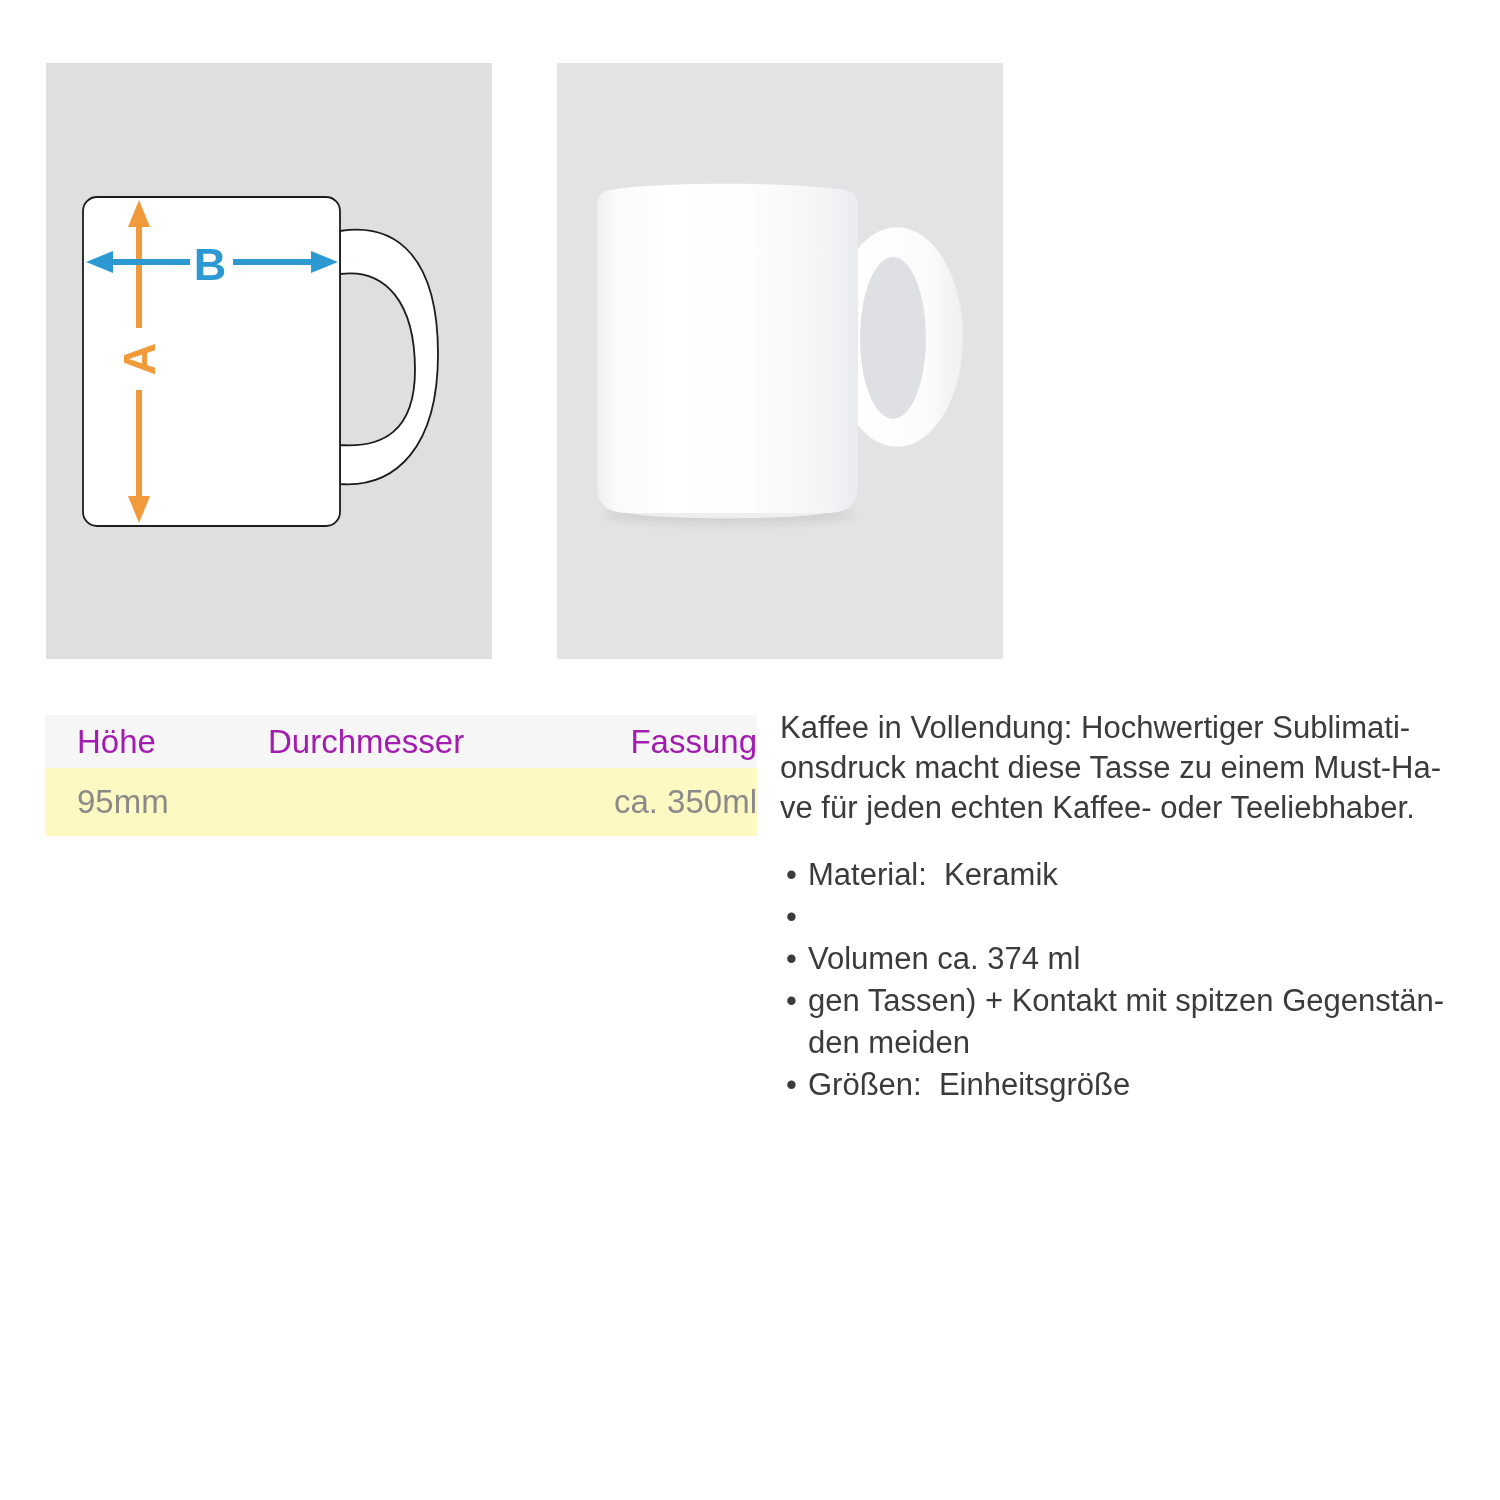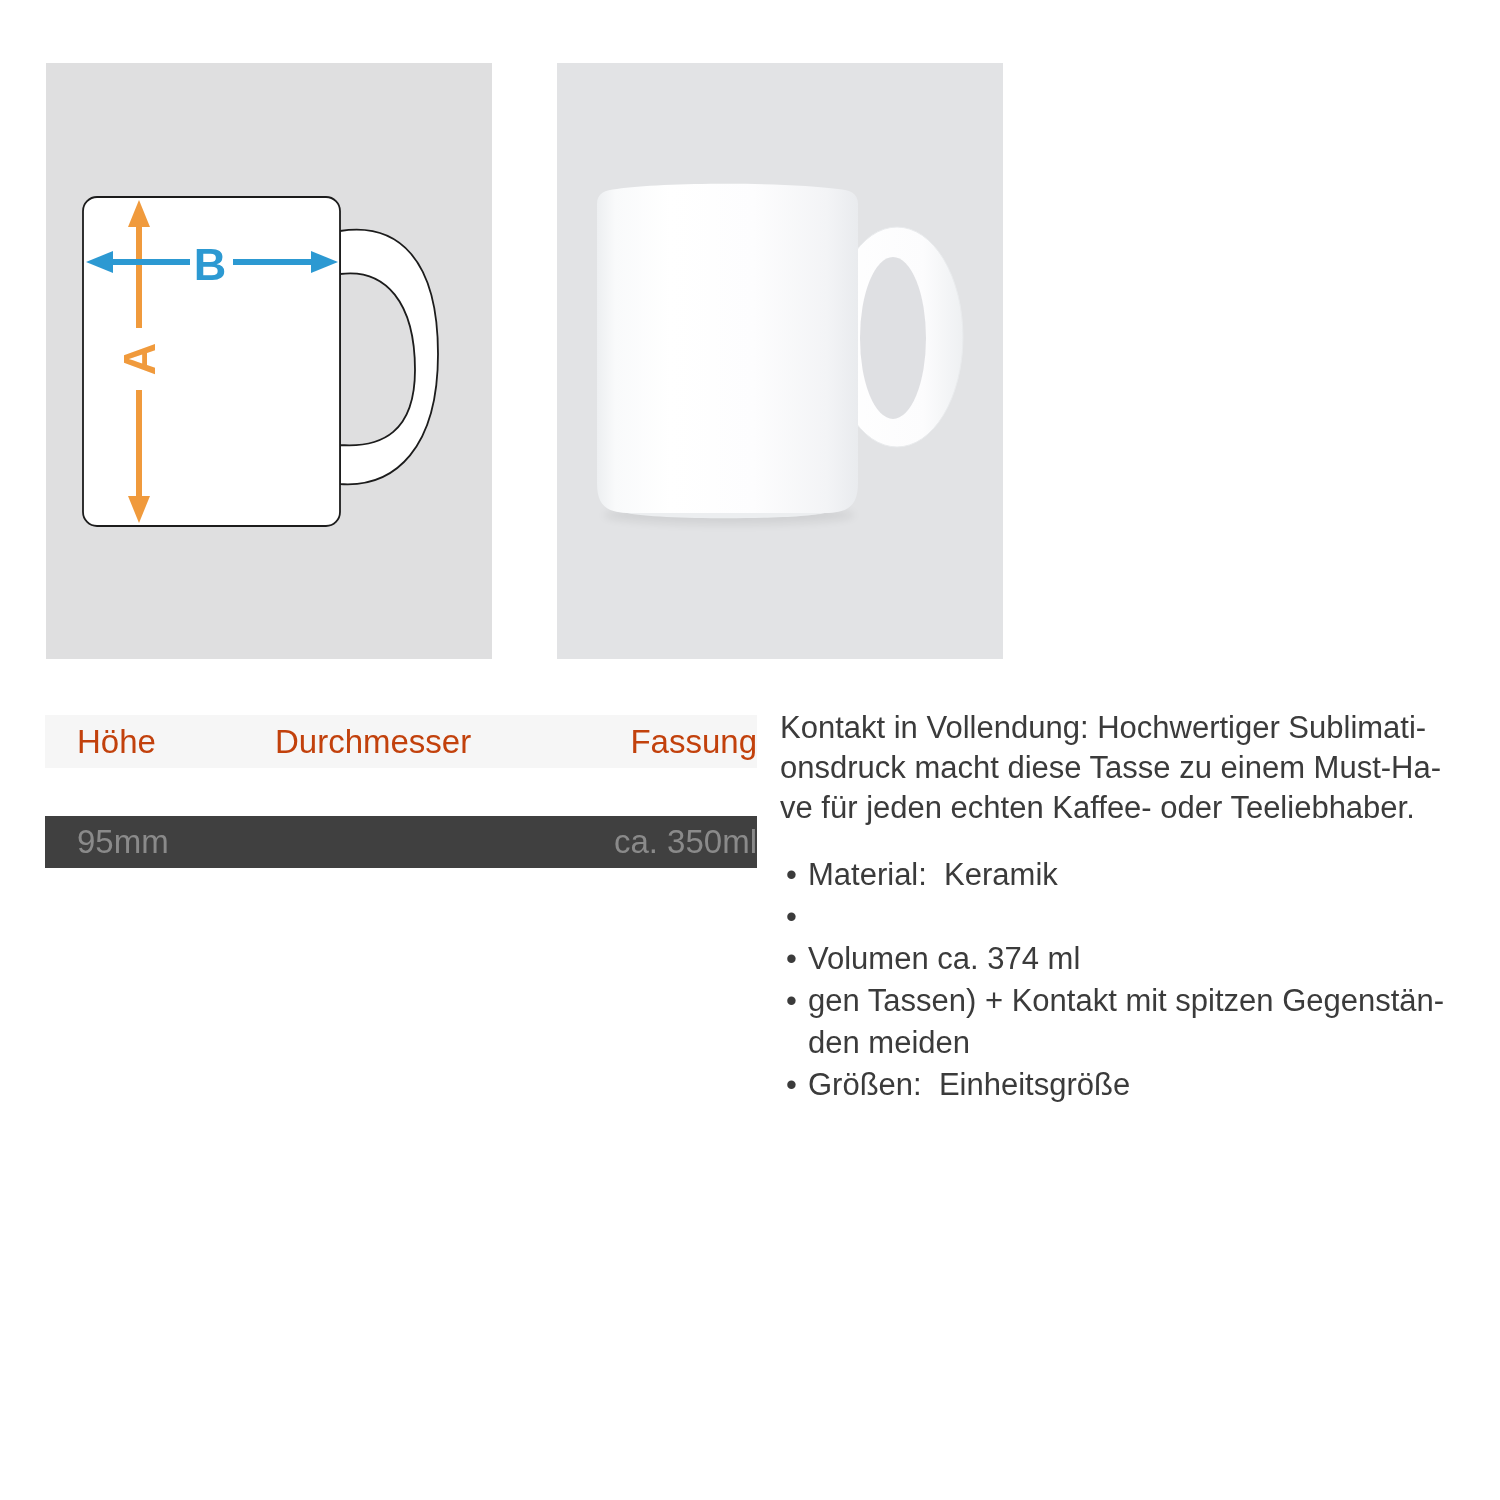--- a/index.html
+++ b/index.html
@@ -5,22 +5,22 @@
   html,body{margin:0;padding:0;background:#ffffff;}
   body{width:1500px;height:1500px;position:relative;font-family:"Liberation Sans",sans-serif;}
   .panel{position:absolute;top:63px;width:446px;height:596px;}
   .panel.diagram{left:46px;background:#dfdfe0;}
   .panel.photo{left:557px;background:#e2e3e5;}
   .panel svg{display:block;width:446px;height:596px;}
 
   
   .size-table{position:absolute;left:45px;top:715px;width:712px;}
   .trow{display:flex;align-items:center;}
-  .trow.head{height:53px;background:#f6f6f6;color:#c2410c;gap:7px;}
-  .trow.data{height:52px;background:#404040;color:#8a8a8a;margin-top:48px;}
+  .trow.head{height:53px;background:#f6f6f6;color:#a21caf;}
+  .trow.data{height:68px;background:#fef9c3;color:#8a8a8a;}
   .tcell{font-size:33px;white-space:pre;}
   .tcell.c1{width:191px;box-sizing:border-box;padding-left:32px;}
   .tcell.c2{width:266px;box-sizing:border-box;padding-left:32px;}
   .tcell.c3{flex:1;box-sizing:border-box;padding-left:32px;text-align:right;}
 
   
   .desc{position:absolute;left:780px;top:708px;width:700px;color:#3b3b3b;}
   .intro{margin:0 0 26px 0;}
   .line{font-size:31px;line-height:40px;white-space:pre;}
   .bullets{margin:0;}
@@ -97,21 +97,21 @@
     <div class="tcell c3">Fassung</div>
   </div>
   <div class="trow data">
     <div class="tcell c1">95mm</div>
     <div class="tcell c3">ca. 350ml</div>
   </div>
 </div>
 
 <div class="desc">
   <div class="intro">
-    <div class="line">Kontakt in Vollendung: Hochwertiger Sublimati-</div>
+    <div class="line">Kaffee in Vollendung: Hochwertiger Sublimati-</div>
     <div class="line">onsdruck macht diese Tasse zu einem Must-Ha-</div>
     <div class="line">ve für jeden echten Kaffee- oder Teeliebhaber.</div>
   </div>
   <div class="bullets">
     <div class="bullet">
       <span class="bdot">•</span>
       <div>
         <div class="bline">Material:  Keramik</div>
       </div>
     </div>

